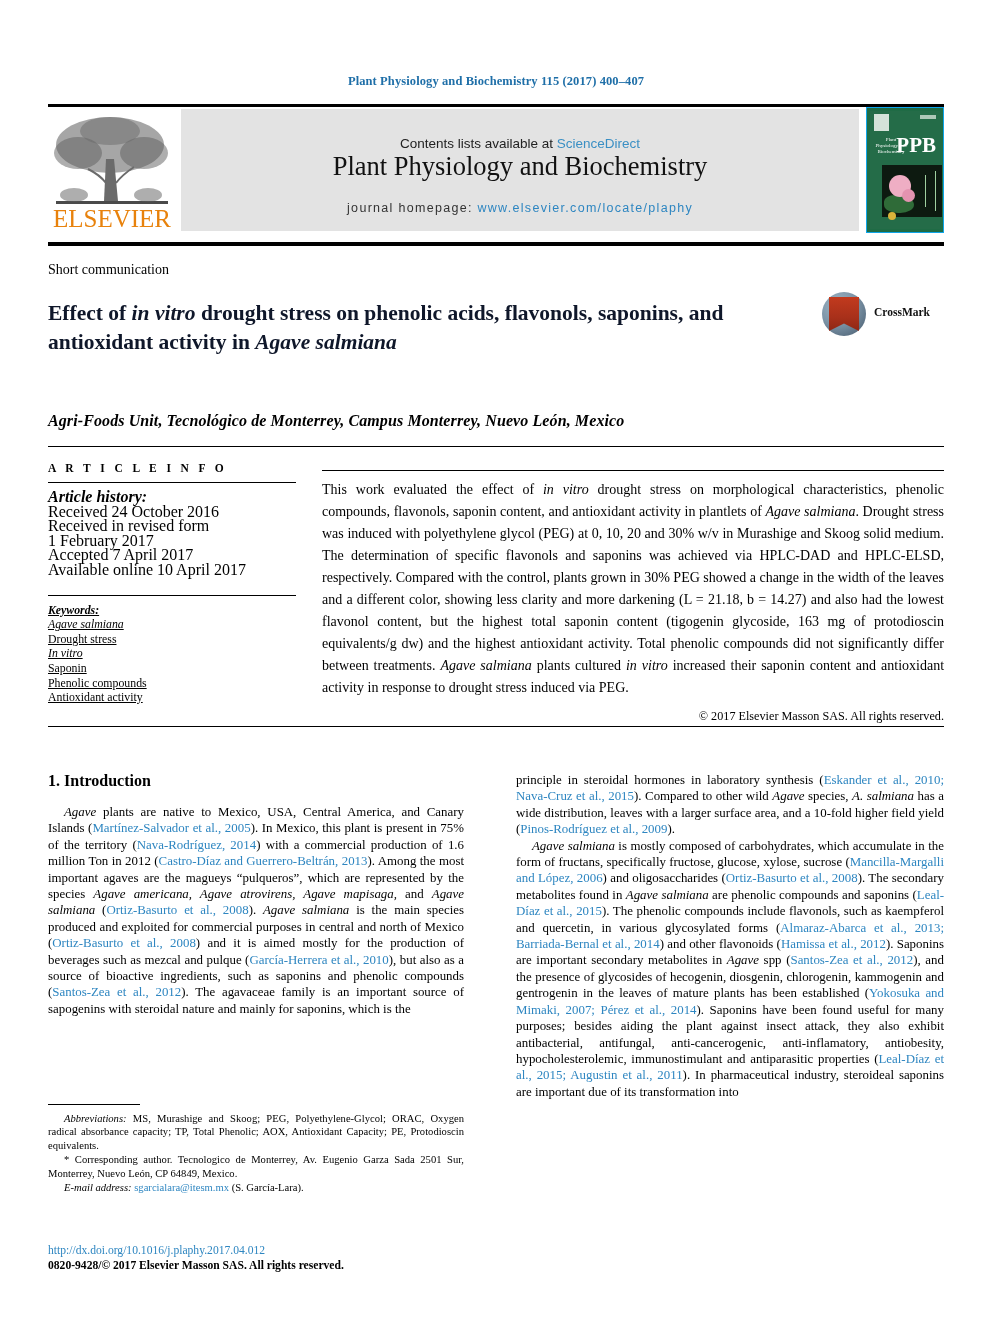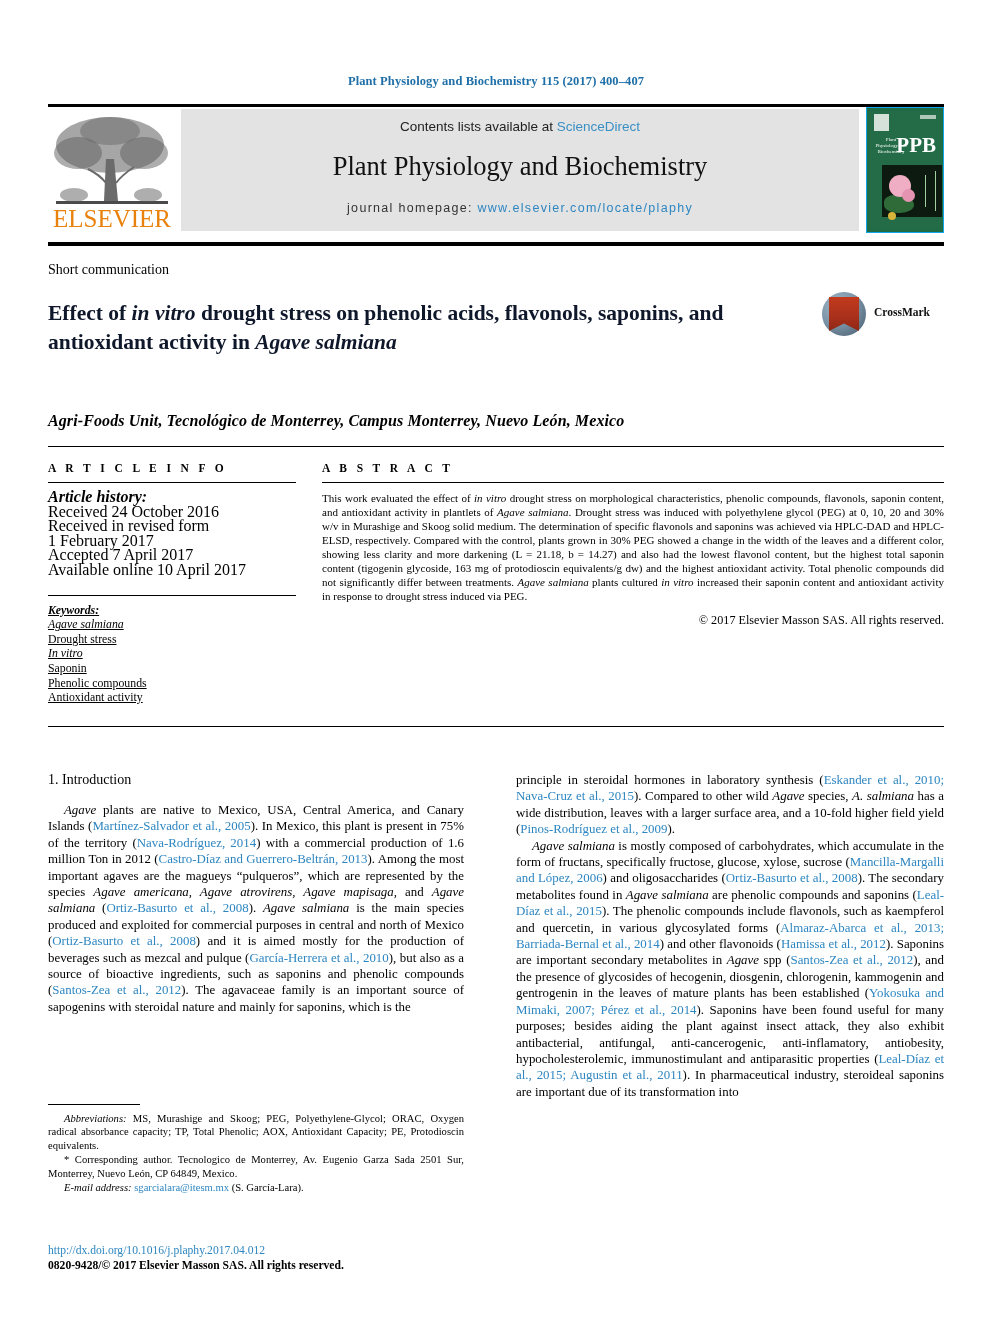--- a/index.html
+++ b/index.html
@@ -36,21 +36,21 @@
     position: absolute; left: 48px; top: 107px; width: 896px; height: 128px;
   }
   .elsevier-logo {
     position: absolute; left: 0; top: 2px; width: 128px; height: 124px;
   }
   .grey-panel {
     position: absolute; left: 133px; top: 2px; width: 678px; height: 122px;
     background: #e3e3e3;
   }
   .contents-line {
-    position: absolute; left: 0; top: 10px; width: 678px;
+    position: absolute; left: 0; top: 27px; width: 678px;
     text-align: center;
     font-family: "Liberation Sans", sans-serif;
     font-size: 13.5px;
     color: #222;
   }
   .contents-line .sd { color: #3a8fc4; }
   .journal-name {
     position: absolute; left: 0; top: 42px; width: 678px;
     text-align: center;
     font-size: 26.5px;
@@ -166,32 +166,32 @@
 
   .hist { margin-top: 7px; font-size: 16px; line-height: 14.6px; }
   .hist .lbl { font-style: italic; font-weight: bold; }
   .kw-rule { height: 1px; background: #000; margin-top: 17px; }
   .kws { margin-top: 7px; font-size: 11.8px; line-height: 14.6px; text-decoration: underline; }
   .kws .lbl { font-style: italic; font-weight: bold; }
   .kws .it { font-style: italic; }
 
   .abs-body {
     margin-top: 8px;
-    font-size: 11px; line-height: 14px; text-align: justify;
+    font-size: 14px; line-height: 22px; text-align: justify;
   }
   .abs-body i { font-style: italic; }
   .abs-rights {
     margin-top: 10px; text-align: right; font-size: 12.2px;
   }
 
   
   .col-left  { position: absolute; left: 48px;  top: 772px; width: 416px; }
   .col-right { position: absolute; left: 516px; top: 772px; width: 428px; }
 
-  .h1 { font-size: 14px; font-weight: normal; margin: 0 0 14px 0; }
+  .h1 { font-size: 16px; font-weight: bold; margin: 0 0 14px 0; }
   .para {
     font-size: 12.9px; line-height: 16.4px; text-align: justify;
     text-indent: 16px; margin: 0 0 0 0;
   }
   .para.cont { text-indent: 0; }
   .para i { font-style: italic; }
   a.ref, .ref {
     color: #2e86c1; text-decoration: none;
   }
 
@@ -306,21 +306,20 @@
       <div class="it">Agave salmiana</div>
       <div>Drought stress</div>
       <div class="it">In vitro</div>
       <div>Saponin</div>
       <div>Phenolic compounds</div>
       <div>Antioxidant activity</div>
     </div>
   </div>
 
   <div class="abs-col">
-    <div class="sec-head">A B S T R A C T</div>
     <div class="thin-rule"></div>
     <div class="abs-body"><span>This work evaluated the effect of </span><i>in vitro</i><span> drought stress on morphological characteristics, phenolic compounds, flavonols, saponin content, and antioxidant activity in plantlets of </span><i>Agave salmiana</i><span>. Drought stress was induced with polyethylene glycol (PEG) at 0, 10, 20 and 30% w/v in Murashige and Skoog solid medium. The determination of specific flavonols and saponins was achieved via HPLC-DAD and HPLC-ELSD, respectively. Compared with the control, plants grown in 30% PEG showed a change in the width of the leaves and a different color, showing less clarity and more darkening (L = 21.18, b = 14.27) and also had the lowest flavonol content, but the highest total saponin content (tigogenin glycoside, 163 mg of protodioscin equivalents/g dw) and the highest antioxidant activity. Total phenolic compounds did not significantly differ between treatments. </span><i>Agave salmiana</i><span> plants cultured </span><i>in vitro</i><span> increased their saponin content and antioxidant activity in response to drought stress induced via PEG.</span></div>
     <div class="abs-rights">© 2017 Elsevier Masson SAS. All rights reserved.</div>
   </div>
 
   <div class="col-left">
     <div class="h1">1. Introduction</div>
     <p class="para"><i>Agave</i><span> plants are native to Mexico, USA, Central America, and Canary Islands (</span><span class="ref">Martínez-Salvador et al., 2005</span><span>). In Mexico, this plant is present in 75% of the territory (</span><span class="ref">Nava-Rodríguez, 2014</span><span>) with a commercial production of 1.6 million Ton in 2012 (</span><span class="ref">Castro-Díaz and Guerrero-Beltrán, 2013</span><span>). Among the most important agaves are the magueys “pulqueros”, which are represented by the species </span><i>Agave americana, Agave atrovirens, Agave mapisaga,</i><span> and </span><i>Agave salmiana</i><span> (</span><span class="ref">Ortiz-Basurto et al., 2008</span><span>). </span><i>Agave salmiana</i><span> is the main species produced and exploited for commercial purposes in central and north of Mexico (</span><span class="ref">Ortiz-Basurto et al., 2008</span><span>) and it is aimed mostly for the production of beverages such as mezcal and pulque (</span><span class="ref">García-Herrera et al., 2010</span><span>), but also as a source of bioactive ingredients, such as saponins and phenolic compounds (</span><span class="ref">Santos-Zea et al., 2012</span><span>). The agavaceae family is an important source of sapogenins with steroidal nature and mainly for saponins, which is the</span></p>
   </div>
 

